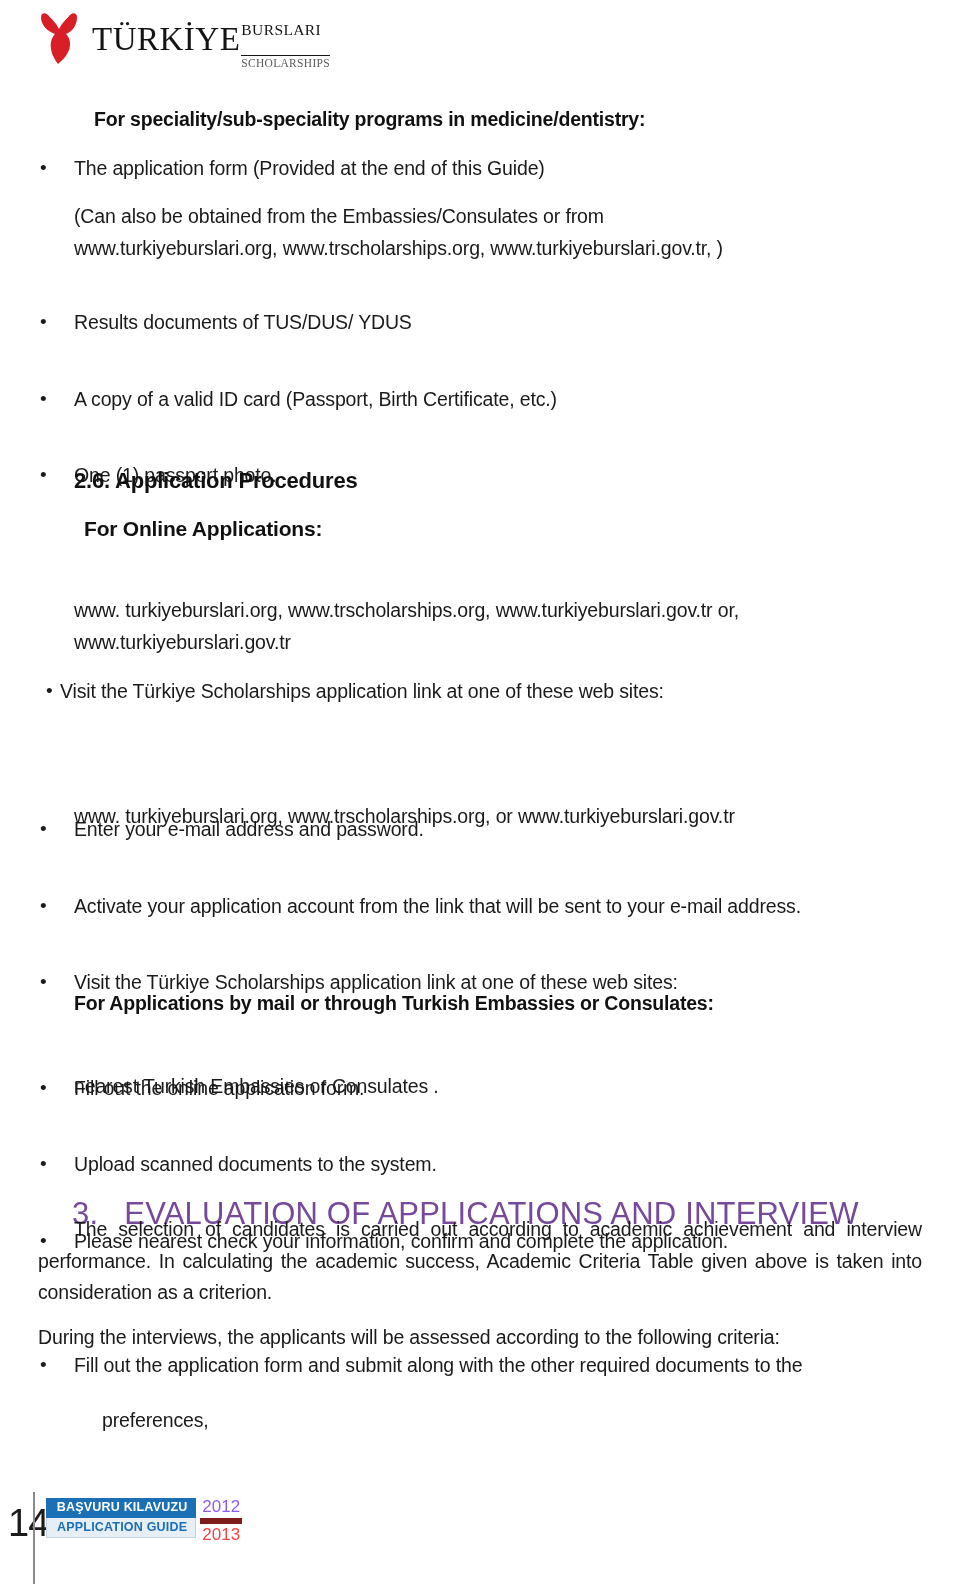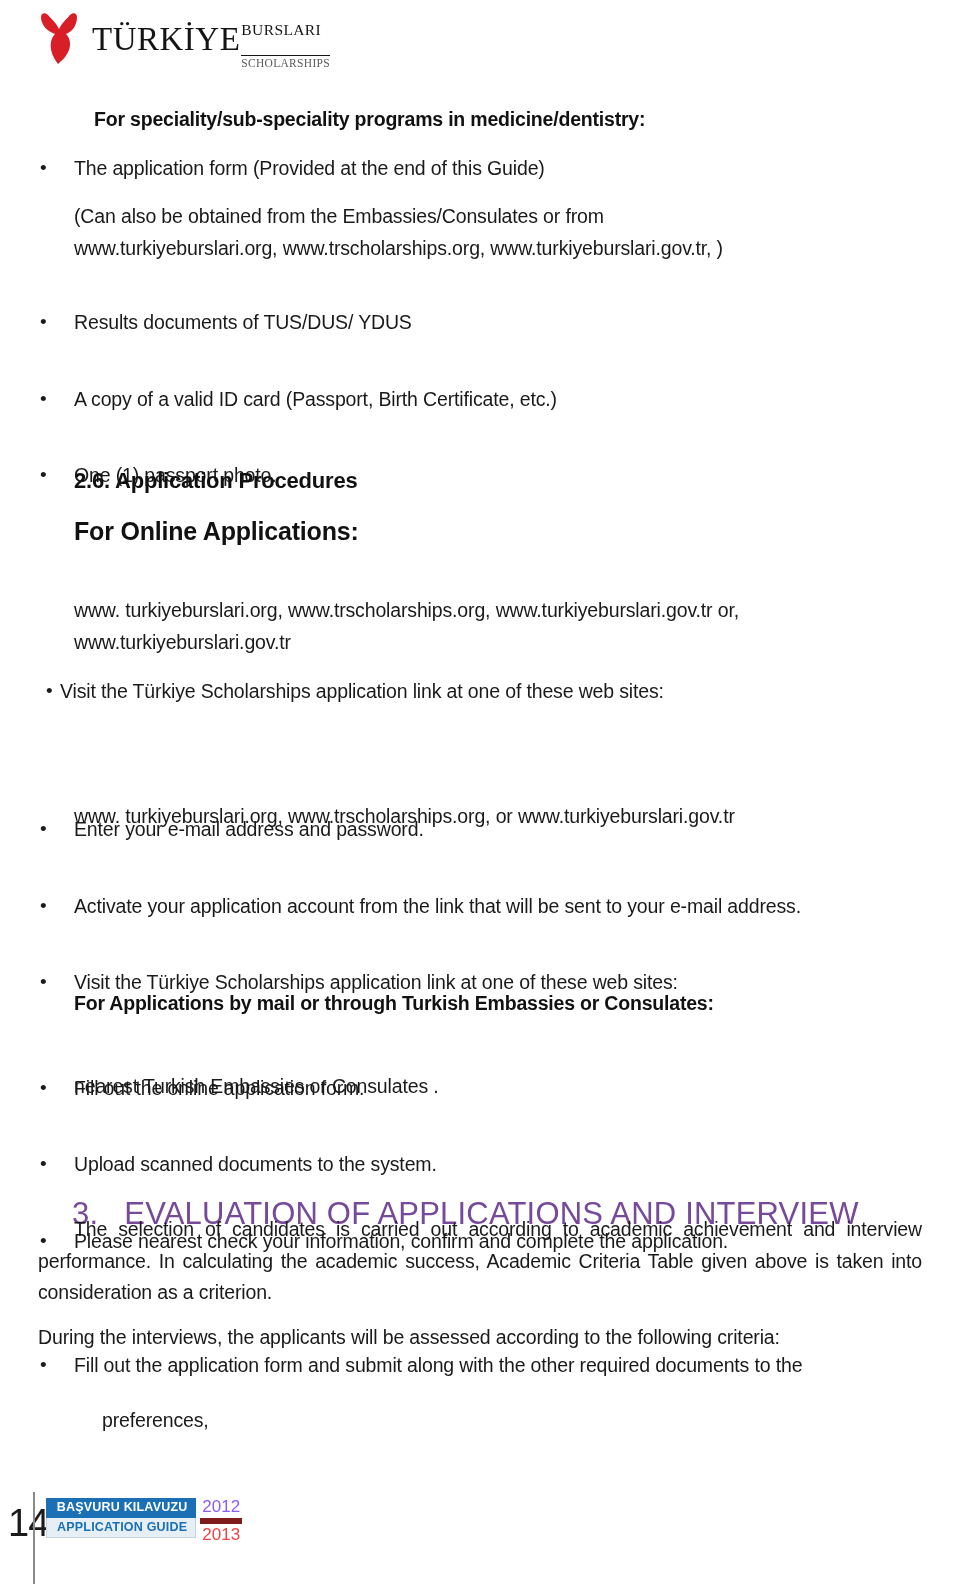--- a/index.html
+++ b/index.html
@@ -256,21 +256,21 @@
     <span class="litext">A copy of a valid ID card (Passport, Birth Certificate, etc.)</span>
   </div>
 
   <div class="blk li" style="left:40px; top:280px; width:880px; padding-left:34px; box-sizing:border-box;">
     <span class="bullet">•</span>
     <span class="litext">One (1) passport photo.</span>
   </div>
 
   <div class="blk h-bold" style="left:74px; top:372px; width:860px; font-size:22px;">2.6. Application Procedures</div>
 
-  <div class="blk h-bold" style="left:74px; top:421px; width:860px; font-size:25px;">For Online Applications:</div>
+  <div class="blk h-bold" style="left:84px; top:421px; width:860px; font-size:21px;">For Online Applications:</div>
 
   <div class="blk li" style="left:46px; top:468px; width:890px; padding-left:14px; box-sizing:border-box;">
     <span class="bullet">•</span>
     <span class="litext">Visit the Türkiye Scholarships application link at one of these web sites:</span>
   </div>
   <div class="blk sub-line" style="left:74px; top:500px; width:890px;">www. turkiyeburslari.org, www.trscholarships.org, www.turkiyeburslari.gov.tr or,</div>
   <div class="blk sub-line" style="left:74px; top:532px; width:890px;">www.turkiyeburslari.gov.tr</div>
 
   <div class="blk li" style="left:40px; top:578px; width:900px; padding-left:34px; box-sizing:border-box;">
     <span class="bullet">•</span>

